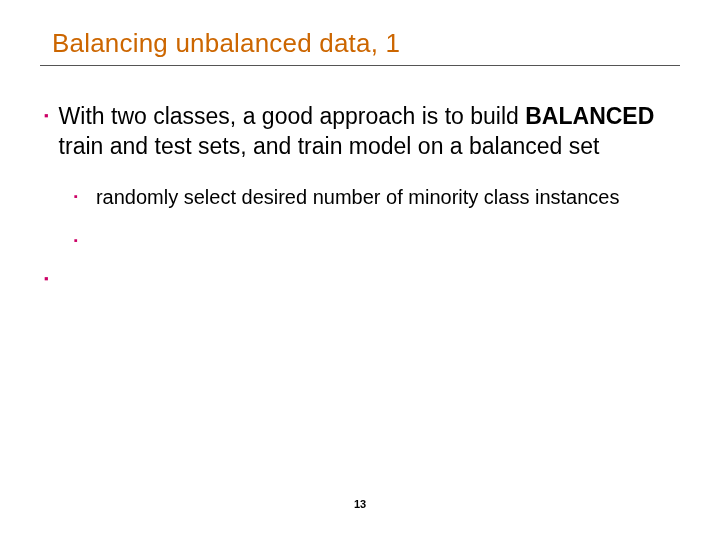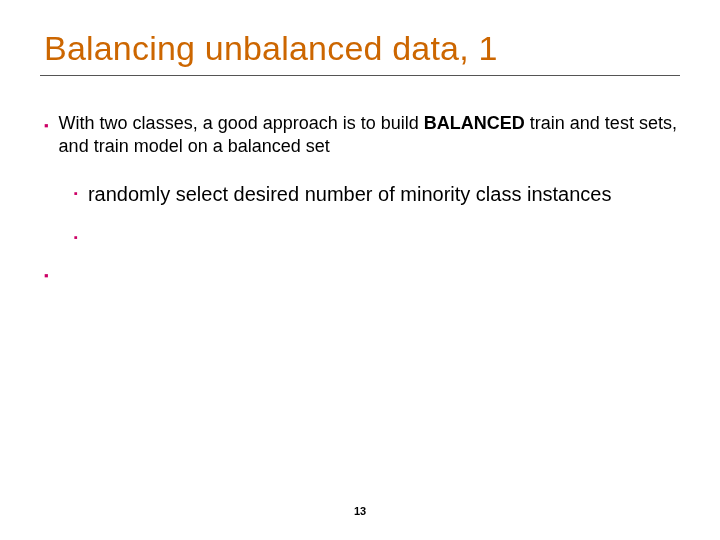--- a/index.html
+++ b/index.html
@@ -13,24 +13,24 @@
     overflow: hidden;
   }
   .slide {
     box-sizing: border-box;
     width: 720px;
     height: 540px;
     padding: 28px 40px 20px 40px;
     position: relative;
   }
   .title {
-    font-size: 34px;
+    font-size: 26px;
     color: #cc6600;
     font-weight: 400;
-    margin: 0 0 6px 4px;
+    margin: 0 0 6px 12px;
     line-height: 1.2;
     letter-spacing: 0.2px;
   }
   .rule {
     border: none;
     border-top: 1px solid #555555;
     margin: 4px 0 0 0;
   }
   .content {
     margin-top: 36px;
@@ -53,33 +53,34 @@
     line-height: 1.3;
     margin-right: 10px;
     margin-top: 6px;
     flex-shrink: 0;
   }
   .l2 .marker {
     font-size: 11px;
     margin-top: 5px;
   }
   .text-l1 {
-    font-size: 18px;
+    font-size: 23px;
     line-height: 1.3;
     color: #000;
   }
   .text-l2 {
     font-size: 20px;
     line-height: 1.3;
     color: #000;
+    margin-left: 8px;
   }
   .strong { font-weight: 700; }
   .pagenum {
     position: absolute;
-    bottom: 23px;
+    bottom: 30px;
     left: 0;
     width: 100%;
     text-align: center;
     font-size: 11px;
     font-weight: 700;
     color: #000;
   }
 </style>
 </head>
 <body>

